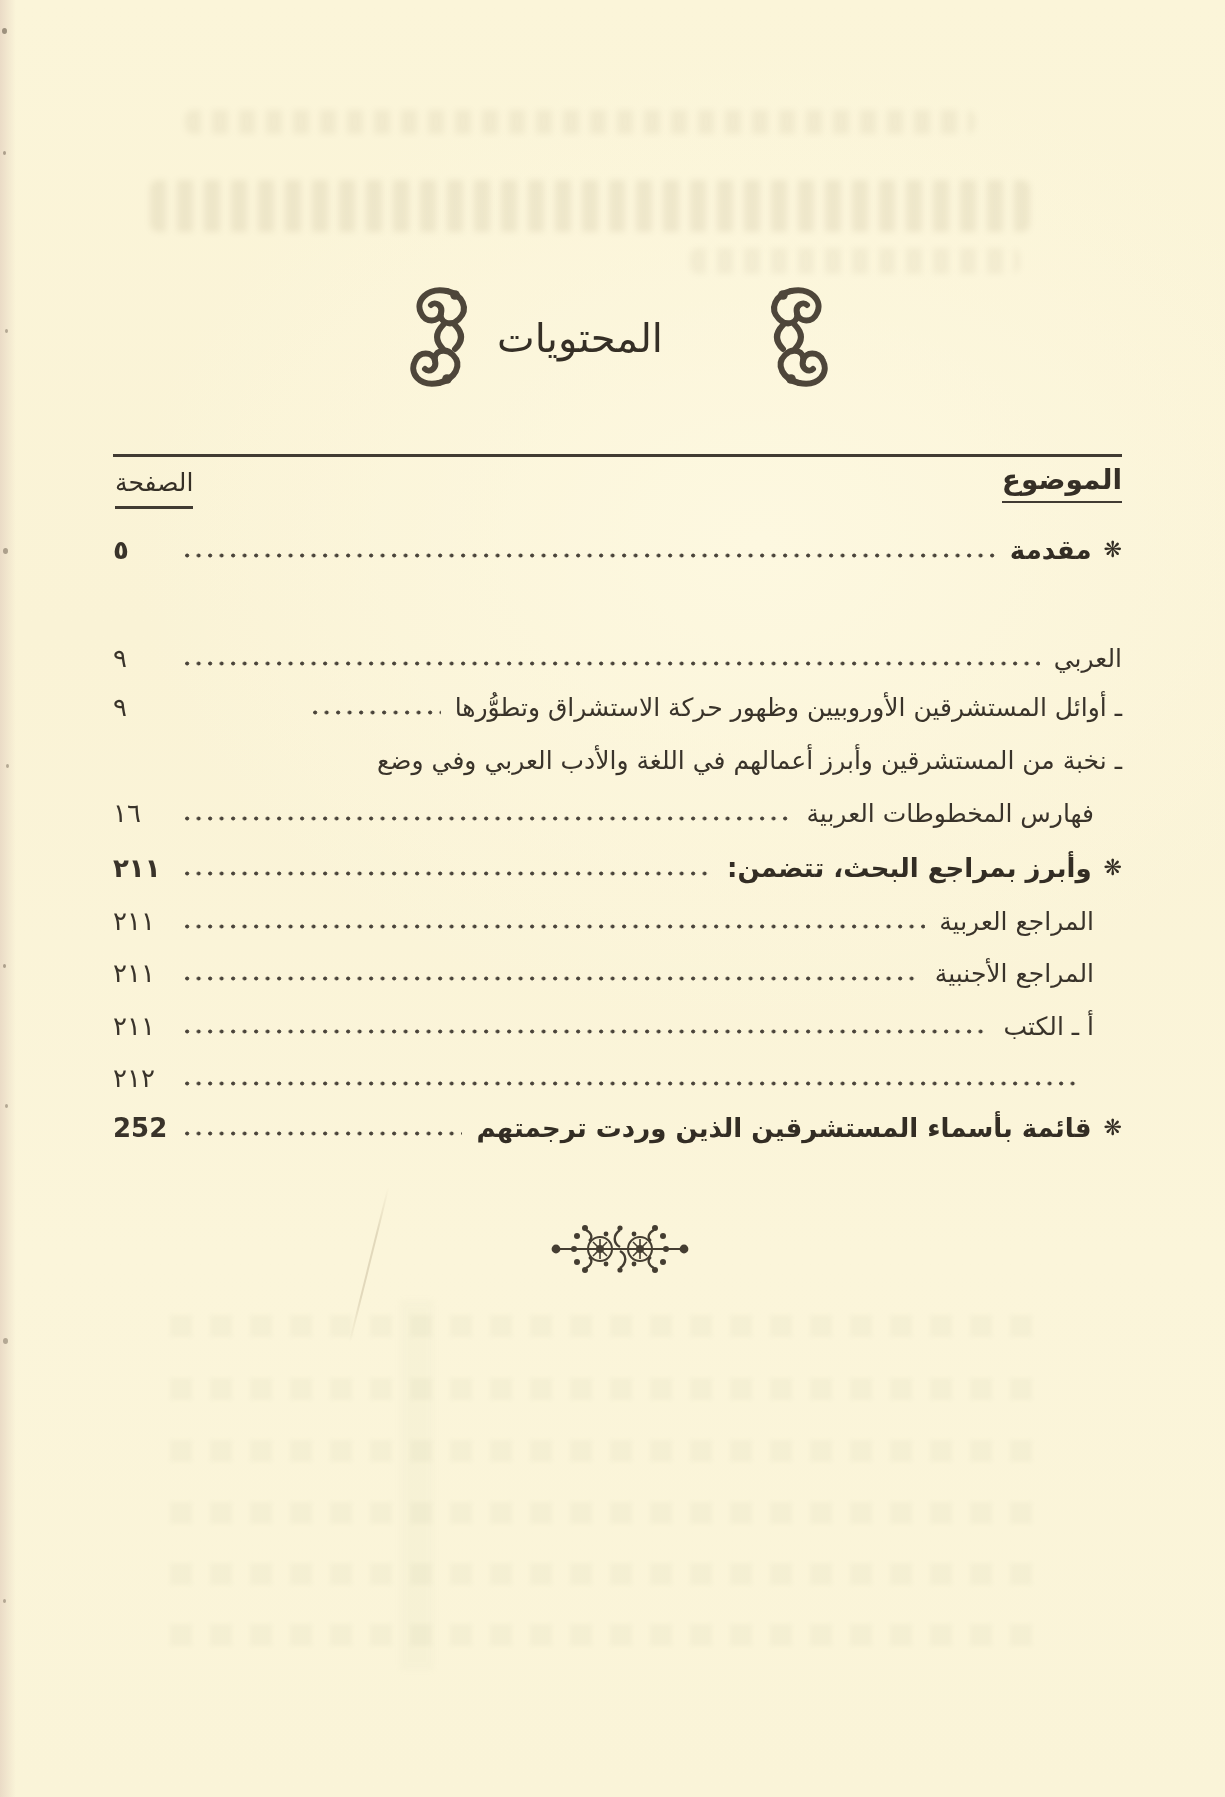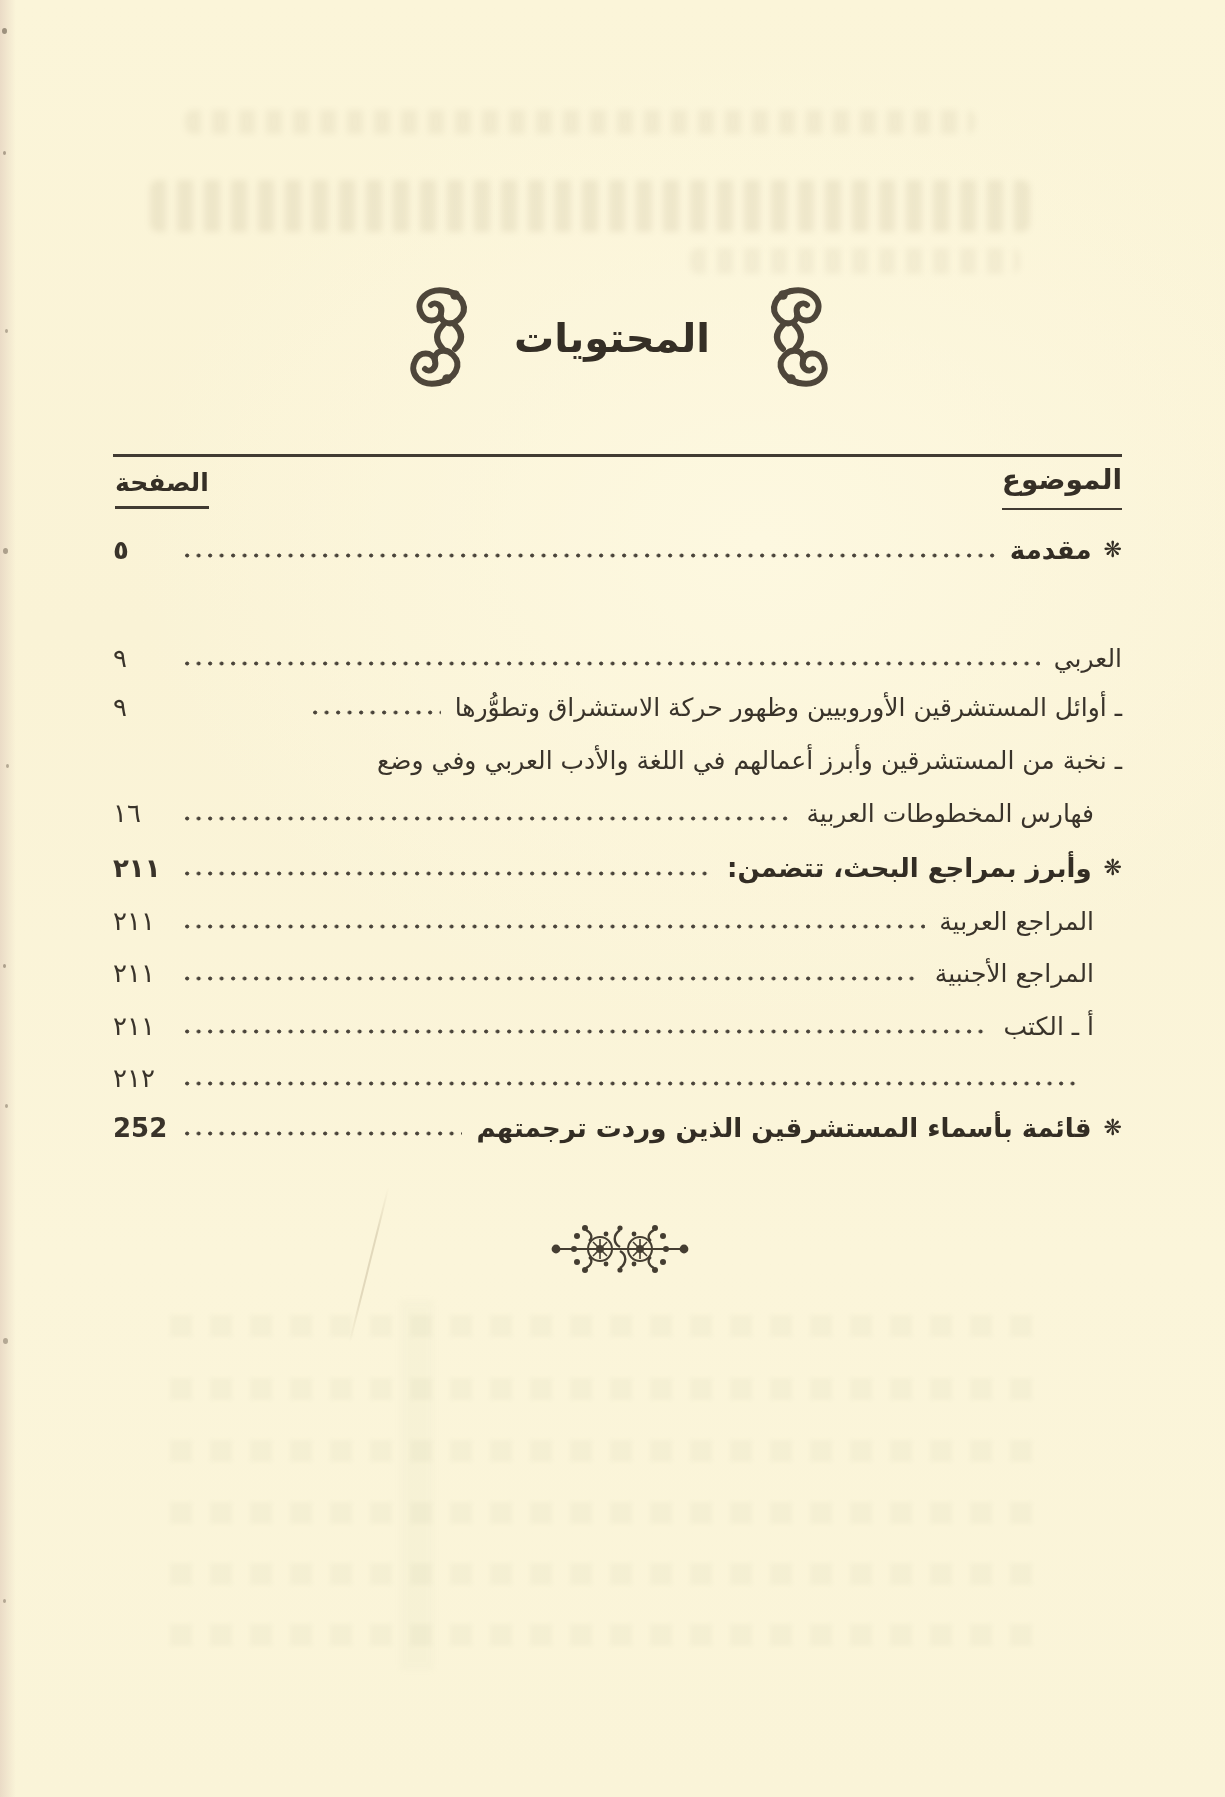--- a/index.html
+++ b/index.html
@@ -34,27 +34,27 @@
   .ghost-col{position:absolute;left:400px;top:1300px;width:34px;height:370px;opacity:.05;filter:blur(3px);
     background:#b9c29a;}
   .crease{position:absolute;left:368px;top:1185px;width:2px;height:160px;opacity:.25;
     background:linear-gradient(180deg,rgba(150,130,95,0),#96825f 30%,#96825f 70%,rgba(150,130,95,0));
     transform:rotate(14deg);}
   
   .title-band{position:absolute;left:0;top:285px;width:100%;height:110px;}
   .fleuron{position:absolute;top:0;}
   .fleuron.left{left:443px;transform:translateX(-50%);}
   .fleuron.right{left:795px;transform:translateX(-50%) scaleX(-1);}
-  .doc-title{position:absolute;left:612px;top:30px;transform:translateX(-50%);
-    font-size:40px;font-weight:700;color:#352f26;white-space:nowrap;}
+  .doc-title{position:absolute;left:580px;top:30px;transform:translateX(-50%);
+    font-size:40px;font-weight:400;color:#352f26;white-space:nowrap;}
   
   .rule{position:absolute;left:113px;top:454px;width:1009px;height:3px;background:#413b32;}
   .col-subject{position:absolute;right:103px;top:463px;font-size:28px;font-weight:700;color:#352f26;
-    border-bottom:2px solid #413b32;padding-bottom:12px;}
-  .col-page{position:absolute;left:115px;top:468px;font-size:25px;font-weight:700;color:#352f26;
+    border-bottom:2px solid #413b32;padding-bottom:5px;}
+  .col-page{position:absolute;left:115px;top:468px;font-size:25px;font-weight:400;color:#352f26;
     border-bottom:3px solid #413b32;padding-bottom:9px;}
   
   .row{position:absolute;left:113px;width:1009px;display:flex;direction:rtl;
     align-items:baseline;font-size:25px;color:#39332a;white-space:nowrap;}
   .row.bold{font-weight:700;font-size:26px;color:#332d24;}
   .row.indent{padding-right:28px;width:981px;}
   .star{font-size:22px;margin-left:12px;color:#332d24;transform:translateY(-2px);}
   .dots{flex:1 1 auto;align-self:flex-end;height:5px;margin:0 14px 7px 10px;
     background-image:radial-gradient(circle at 2.2px 2.5px,#4a443a 1.7px,rgba(74,68,58,0) 2.3px);
     background-size:11.5px 5px;background-repeat:repeat-x;}

